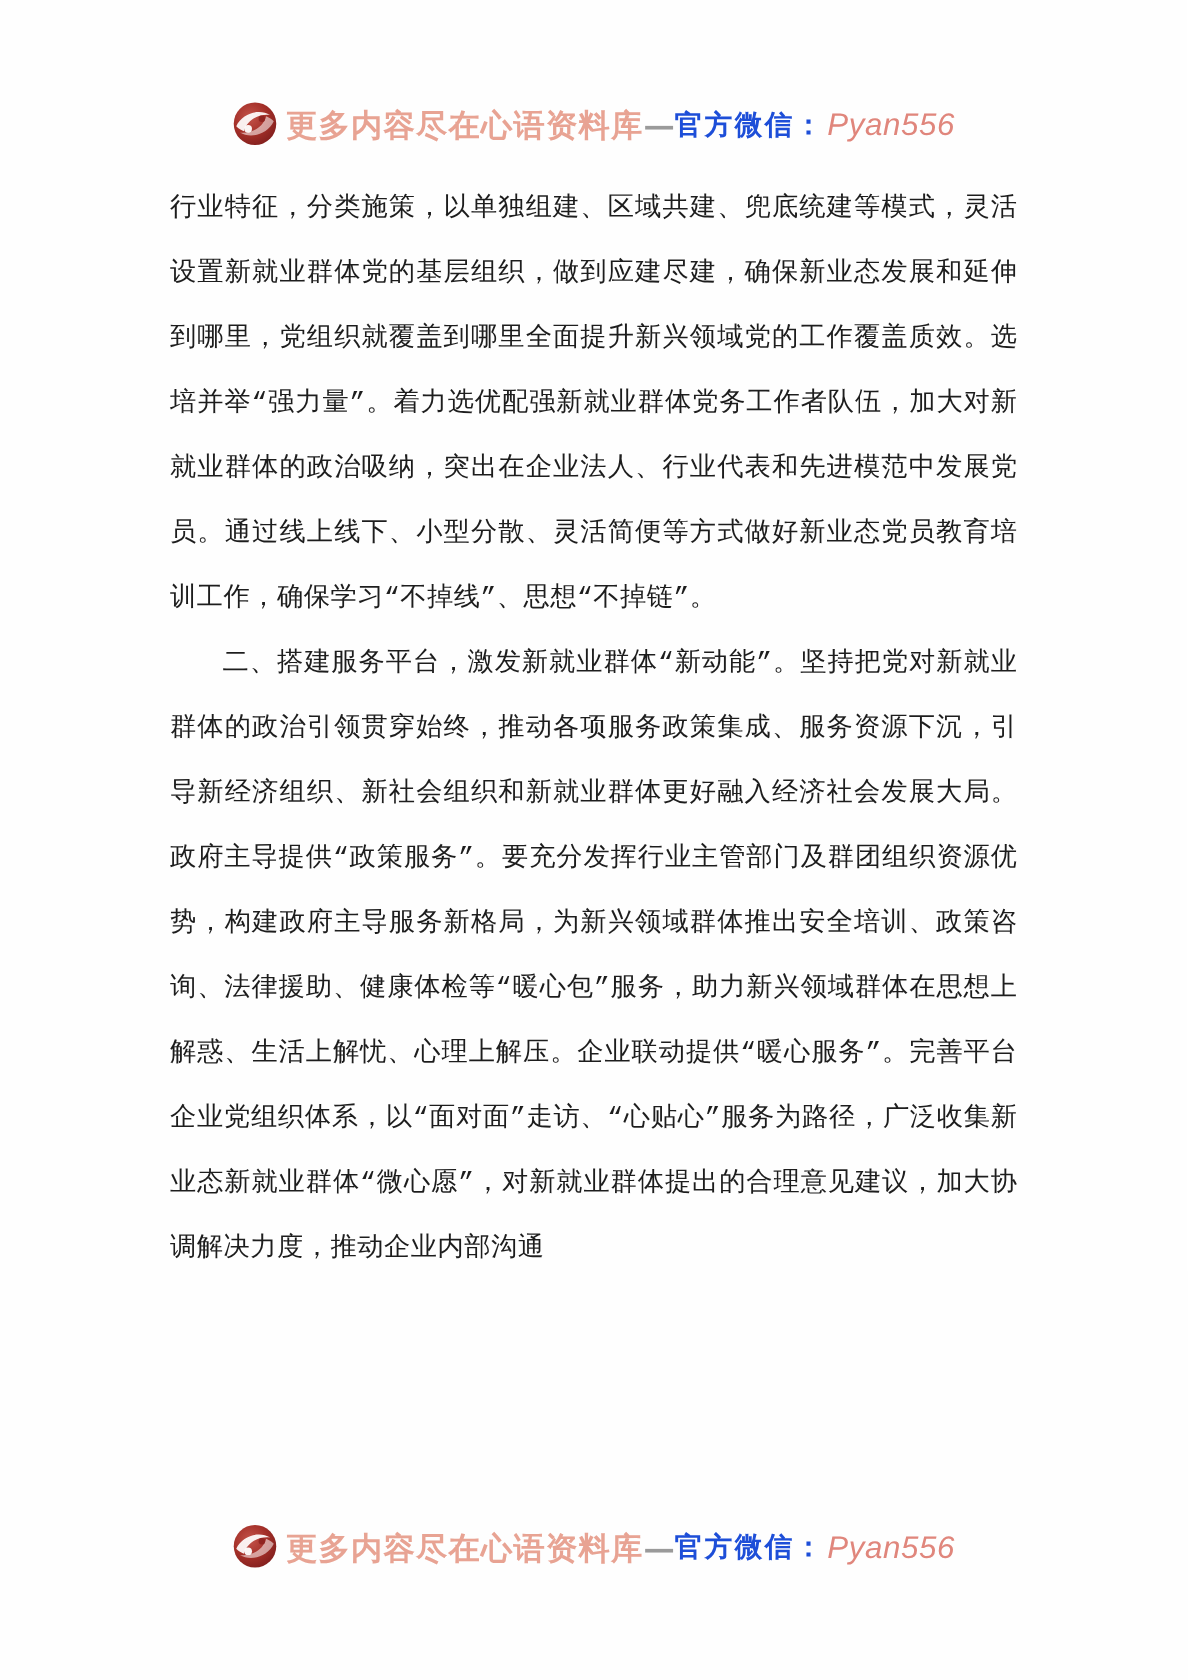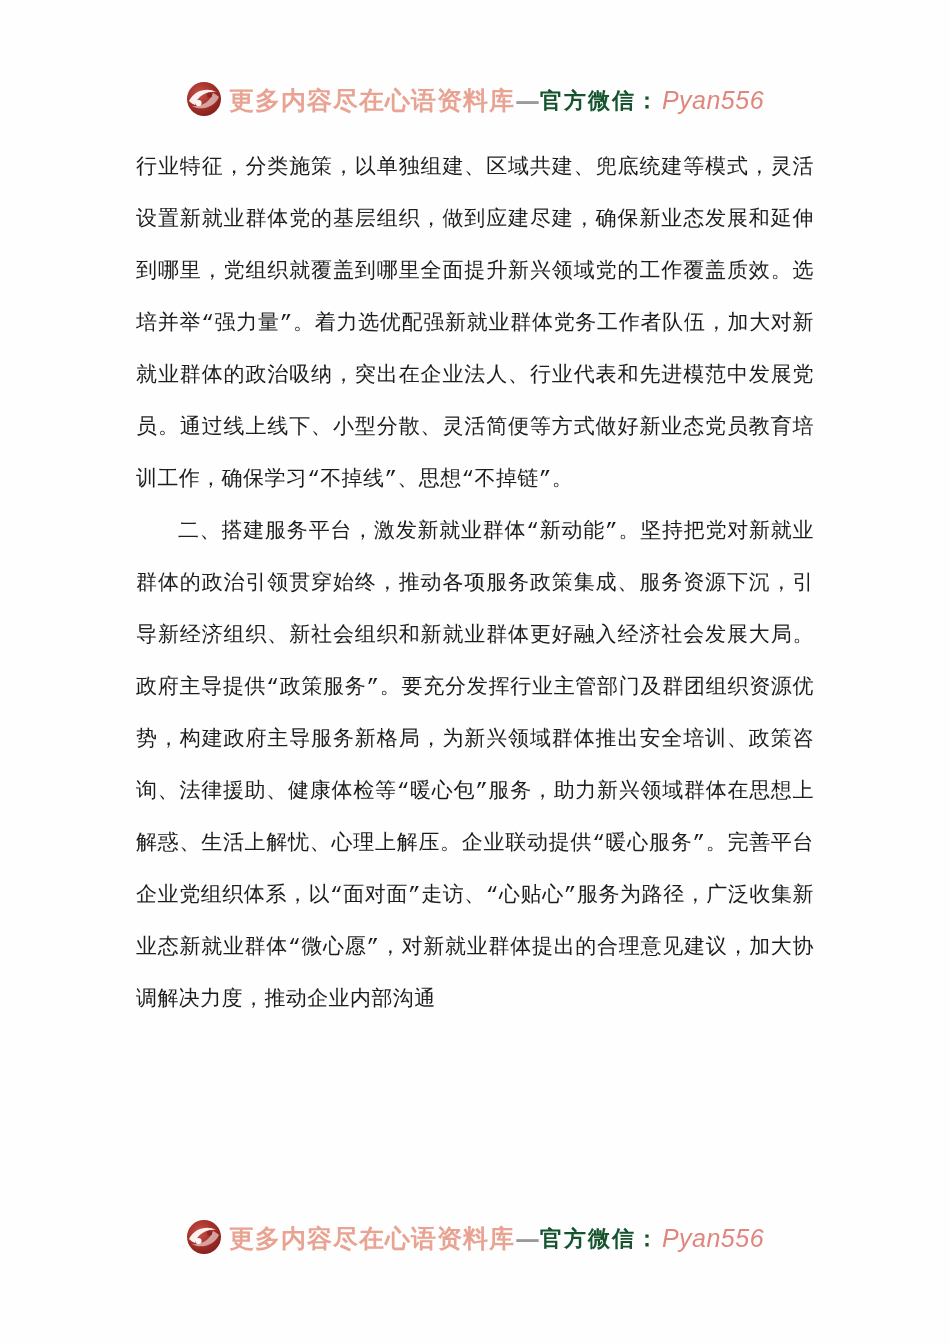--- a/index.html
+++ b/index.html
@@ -63,21 +63,21 @@
     font-weight: 700;
     color: #9a9a9a;
     line-height: 1;
     letter-spacing: 0;
   }
   .wm-text-sub {
     font-family: "DejaVu Serif", serif;
     font-size: 22px;
     font-weight: 700;
     letter-spacing: 2px;
-    color: #14532d;
+    color: #1d4ed8;
     line-height: 1;
   }
   .wm-handle {
     font-family: "Liberation Sans", sans-serif;
     font-size: 25px;
     font-weight: 400;
     color: #e0867c;
     line-height: 1;
     letter-spacing: 0.5px;
     margin-left: 2px;

